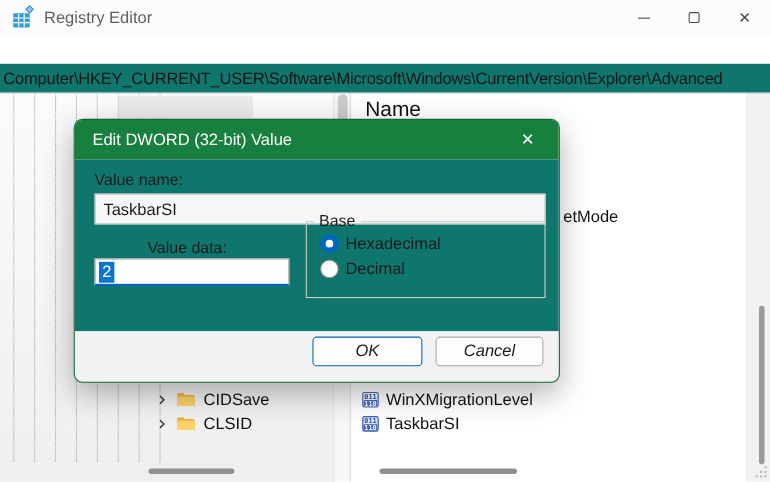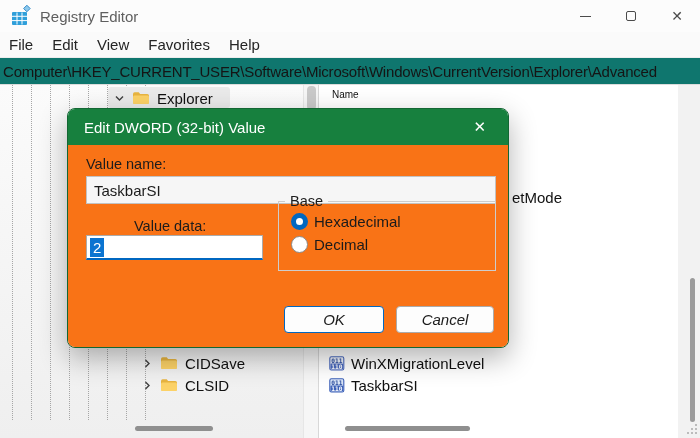--- a/index.html
+++ b/index.html
@@ -39,41 +39,41 @@
   .tree-row .chev { width:13px; height:12px; display:flex; align-items:center; justify-content:center; flex:0 0 auto; }
   .tree-row .folder { margin-left:6px; flex:0 0 auto; display:flex; }
   .tree-row .tlabel { margin-left:7px; font-size:15px; color:#111; white-space:nowrap; }
   .row-highlight { position:absolute; left:108px; top:2px; width:122px; height:21px; background:#eaeaea; border-radius:3px; }
 
   .vscroll-left { position:absolute; left:303px; top:0; width:15px; height:353px; background:#f6f6f6; border-left:1px solid #e6e6e6; }
   .vscroll-left .thumb { position:absolute; left:3px; top:1px; width:9px; height:24px; background:#c9c9c9; border-radius:4px; }
   .panel-divider { position:absolute; left:318px; top:0; width:1px; height:353px; background:#d8d8d8; }
 
   .list-panel { position:absolute; left:319px; top:0; width:359px; height:353px; background:#fff; }
-  .list-header { position:absolute; left:13px; top:4px; font-size:10px; color:#111; }
+  .list-header { position:absolute; left:13px; top:4px; font-size:19px; color:#111; }
   .partial-item { position:absolute; left:193px; top:104px; font-size:15px; color:#111; }
   .list-row { position:absolute; left:10px; display:flex; align-items:center; height:22px; }
   .list-row .vicon { flex:0 0 auto; display:flex; }
   .list-row .vlabel { margin-left:6px; font-size:15px; color:#111; white-space:nowrap; }
 
   .hthumb { position:absolute; height:5px; background:#8f8f8f; border-radius:3px; }
   .hthumb.left  { left:135px; top:341px; width:78px; }
 
   .vscroll-right { position:absolute; left:678px; top:0; width:22px; height:353px; background:#f2f2f2; }
   .vscroll-right .thumb { position:absolute; left:12px; top:193px; width:5px; height:144px; background:#9a9a9a; border-radius:3px; }
   .resize-grip { position:absolute; left:686px; top:338px; }
 
   
   .dialog { position:absolute; left:67px; top:23px; width:442px; height:240px;
     border-radius:8px; border:1px solid #136733; background:#f2f2f2;
     box-shadow:0 10px 28px rgba(0,0,0,0.30); overflow:hidden; }
   .dlg-header { height:36px; background:var(--accent-green,#17803e); display:flex; align-items:center; padding:0 16px; }
   .dlg-title { flex:1; font-size:15px; color:#ffffff; }
   .dlg-close { font-size:15px; color:#ffffff; padding:2px 6px; }
-  .dlg-body { position:relative; height:203px; background:#f97316; }
+  .dlg-body { position:relative; height:156px; background:#0f766e; }
 
   .dlg-label { position:absolute; font-size:14.5px; color:#1c1c1c; }
   .lbl-name { left:18px; top:11px; }
   .lbl-data { left:18px; top:73px;margin-left:48px; }
 
   .name-field { position:absolute; left:18px; top:31px; width:410px; height:28px;
     background:#f6f6f6; border:1px solid #c2c2c2; display:flex; align-items:center;
     padding-left:7px; font-size:15px; color:#1b1b1b; }
 
   .data-input { position:absolute; left:18px; top:90px; width:177px; height:25px;
@@ -113,60 +113,39 @@
         </div>
       <div class="wbtn">
           <span class="max-glyph"></span>
         </div>
       <div class="wbtn">
           <span class="close-glyph">✕</span>
         </div>
     </div>
   </div>
 
-  <div class="menubar">
-    <span class="menu-item">File</span>
-    <span class="menu-item">Edit</span>
-    <span class="menu-item">View</span>
-    <span class="menu-item">Favorites</span>
-    <span class="menu-item">Help</span>
-  </div>
 
   <div class="addressbar">
     <span class="address-text">Computer\HKEY_CURRENT_USER\Software\Microsoft\Windows\CurrentVersion\Explorer\Advanced</span>
   </div>
 
   <div class="content">
 
     <div class="tree-panel">
       <div class="guide" style="left:12px"></div>
       <div class="guide" style="left:31px"></div>
       <div class="guide" style="left:50px"></div>
       <div class="guide" style="left:69px"></div>
       <div class="guide" style="left:88px"></div>
       <div class="guide" style="left:107px"></div>
       <div class="guide" style="left:126px"></div>
       <div class="guide" style="left:145px"></div>
 
       <div class="row-highlight"></div>
 
-      <div class="tree-row" style="left:113px; top:2px;">
-        <span class="chev">
-          <svg width="11" height="11" viewBox="0 0 11 11">
-              <polyline points="2,3.5 5.5,7 9,3.5" fill="none" stroke="#3f3f3f" stroke-width="1.4"></polyline>
-            </svg>
-        </span>
-        <span class="folder">
-          <svg width="18" height="14" viewBox="0 0 18 14">
-            <path d="M1 3 q0 -1.7 1.7 -1.7 h4 l1.4 1.7 h7.2 q1.7 0 1.7 1.7 v6.6 q0 1.7 -1.7 1.7 h-12.6 q-1.7 0 -1.7 -1.7 z" fill="#e8b540"></path>
-            <rect x="1" y="4.4" width="16" height="8.6" rx="1.5" fill="#fcd267"></rect>
-          </svg>
-        </span>
-        <span class="tlabel">Explorer</span>
-      </div>
 
       <div class="tree-row" style="left:141px; top:267px;">
         <span class="chev">
           <svg width="11" height="11" viewBox="0 0 11 11">
               <polyline points="3.5,2 7,5.5 3.5,9" fill="none" stroke="#3f3f3f" stroke-width="1.4"></polyline>
             </svg>
         </span>
         <span class="folder">
           <svg width="18" height="14" viewBox="0 0 18 14">
             <path d="M1 3 q0 -1.7 1.7 -1.7 h4 l1.4 1.7 h7.2 q1.7 0 1.7 1.7 v6.6 q0 1.7 -1.7 1.7 h-12.6 q-1.7 0 -1.7 -1.7 z" fill="#e8b540"></path>

